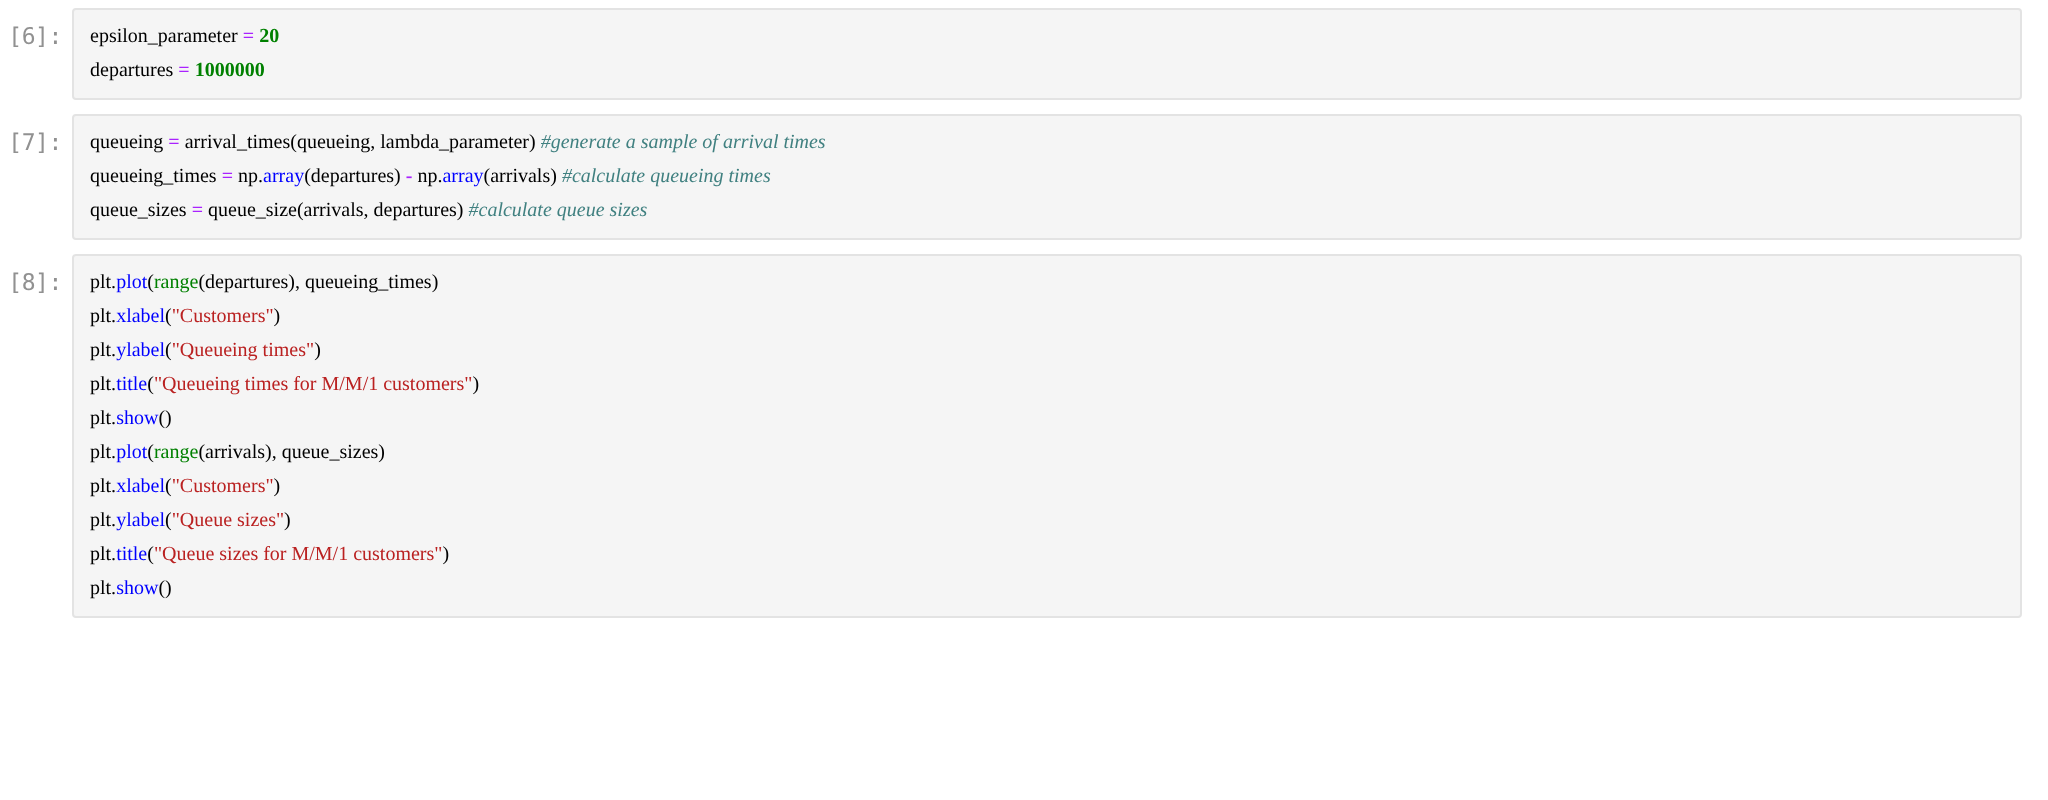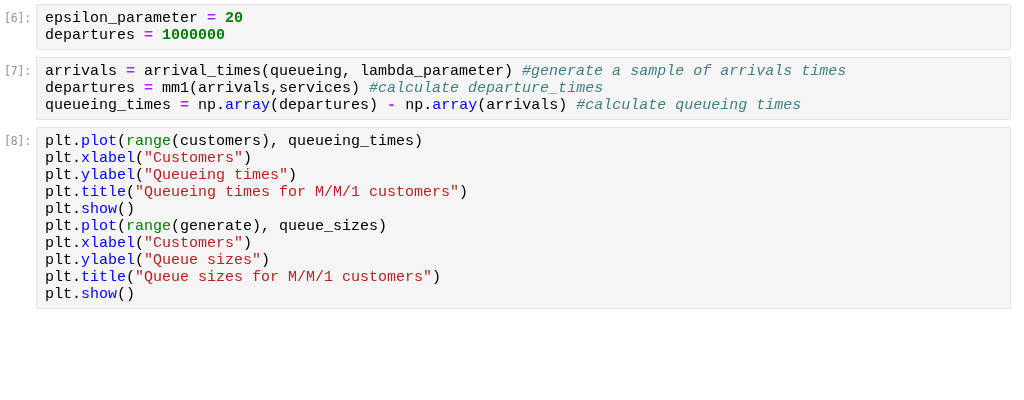--- a/index.html
+++ b/index.html
@@ -39,22 +39,22 @@
   .input-area {
     flex: 1 1 auto;
     background: #f5f5f5;
     border: 1px solid #e3e3e3;
     border-radius: 2px;
     margin-right: 13px;
     padding: 5px 6px 5px 8px;
     box-sizing: border-box;
   }
   .code-line {
-    font-family: Liberation Mono, monospace;
-    font-size: 15px;
+    font-family: Liberation Serif, serif;
+    font-size: 10px;
     line-height: 17px;
     white-space: pre;
     color: #000000;
     letter-spacing: 0px;
   }
   
   .tok-plain   { color: #000000; }
   .tok-op      { color: #aa22ff; font-weight: bold; }
   .tok-num     { color: #008000; font-weight: bold; }
   .tok-str     { color: #ba2121; }
@@ -69,33 +69,33 @@
     <div class="cell">
       <div class="prompt">[6]:</div>
       <div class="input-area">
         <div class="code-line"><span class="tok-plain">epsilon_parameter </span><span class="tok-op">=</span><span class="tok-plain"> </span><span class="tok-num">20</span></div>
         <div class="code-line"><span class="tok-plain">departures </span><span class="tok-op">=</span><span class="tok-plain"> </span><span class="tok-num">1000000</span></div>
       </div>
     </div>
     <div class="cell">
       <div class="prompt">[7]:</div>
       <div class="input-area">
-        <div class="code-line"><span class="tok-plain">arrivals </span><span class="tok-op">=</span><span class="tok-plain"> arrival_times(queueing, lambda_parameter) </span><span class="tok-comment">#generate a sample of arrivals times</span></div>
-        <div class="code-line"><span class="tok-plain">departures </span><span class="tok-op">=</span><span class="tok-plain"> mm1(arrivals,services) </span><span class="tok-comment">#calculate departure_times</span></div>
+        <div class="code-line"><span class="tok-plain">queueing </span><span class="tok-op">=</span><span class="tok-plain"> arrival_times(queueing, lambda_parameter) </span><span class="tok-comment">#generate a sample of arrival times</span></div>
         <div class="code-line"><span class="tok-plain">queueing_times </span><span class="tok-op">=</span><span class="tok-plain"> np.</span><span class="tok-func">array</span><span class="tok-plain">(departures) </span><span class="tok-op">-</span><span class="tok-plain"> np.</span><span class="tok-func">array</span><span class="tok-plain">(arrivals) </span><span class="tok-comment">#calculate queueing times</span></div>
+        <div class="code-line"><span class="tok-plain">queue_sizes </span><span class="tok-op">=</span><span class="tok-plain"> queue_size(arrivals, departures) </span><span class="tok-comment">#calculate queue sizes</span></div>
       </div>
     </div>
     <div class="cell">
       <div class="prompt">[8]:</div>
       <div class="input-area">
-        <div class="code-line"><span class="tok-plain">plt.</span><span class="tok-func">plot</span><span class="tok-plain">(</span><span class="tok-builtin">range</span><span class="tok-plain">(customers), queueing_times)</span></div>
+        <div class="code-line"><span class="tok-plain">plt.</span><span class="tok-func">plot</span><span class="tok-plain">(</span><span class="tok-builtin">range</span><span class="tok-plain">(departures), queueing_times)</span></div>
         <div class="code-line"><span class="tok-plain">plt.</span><span class="tok-func">xlabel</span><span class="tok-plain">(</span><span class="tok-str">"Customers"</span><span class="tok-plain">)</span></div>
         <div class="code-line"><span class="tok-plain">plt.</span><span class="tok-func">ylabel</span><span class="tok-plain">(</span><span class="tok-str">"Queueing times"</span><span class="tok-plain">)</span></div>
         <div class="code-line"><span class="tok-plain">plt.</span><span class="tok-func">title</span><span class="tok-plain">(</span><span class="tok-str">"Queueing times for M/M/1 customers"</span><span class="tok-plain">)</span></div>
         <div class="code-line"><span class="tok-plain">plt.</span><span class="tok-func">show</span><span class="tok-plain">()</span></div>
-        <div class="code-line"><span class="tok-plain">plt.</span><span class="tok-func">plot</span><span class="tok-plain">(</span><span class="tok-builtin">range</span><span class="tok-plain">(generate), queue_sizes)</span></div>
+        <div class="code-line"><span class="tok-plain">plt.</span><span class="tok-func">plot</span><span class="tok-plain">(</span><span class="tok-builtin">range</span><span class="tok-plain">(arrivals), queue_sizes)</span></div>
         <div class="code-line"><span class="tok-plain">plt.</span><span class="tok-func">xlabel</span><span class="tok-plain">(</span><span class="tok-str">"Customers"</span><span class="tok-plain">)</span></div>
         <div class="code-line"><span class="tok-plain">plt.</span><span class="tok-func">ylabel</span><span class="tok-plain">(</span><span class="tok-str">"Queue sizes"</span><span class="tok-plain">)</span></div>
         <div class="code-line"><span class="tok-plain">plt.</span><span class="tok-func">title</span><span class="tok-plain">(</span><span class="tok-str">"Queue sizes for M/M/1 customers"</span><span class="tok-plain">)</span></div>
         <div class="code-line"><span class="tok-plain">plt.</span><span class="tok-func">show</span><span class="tok-plain">()</span></div>
       </div>
     </div>
   </div>
 
 </body></html>

